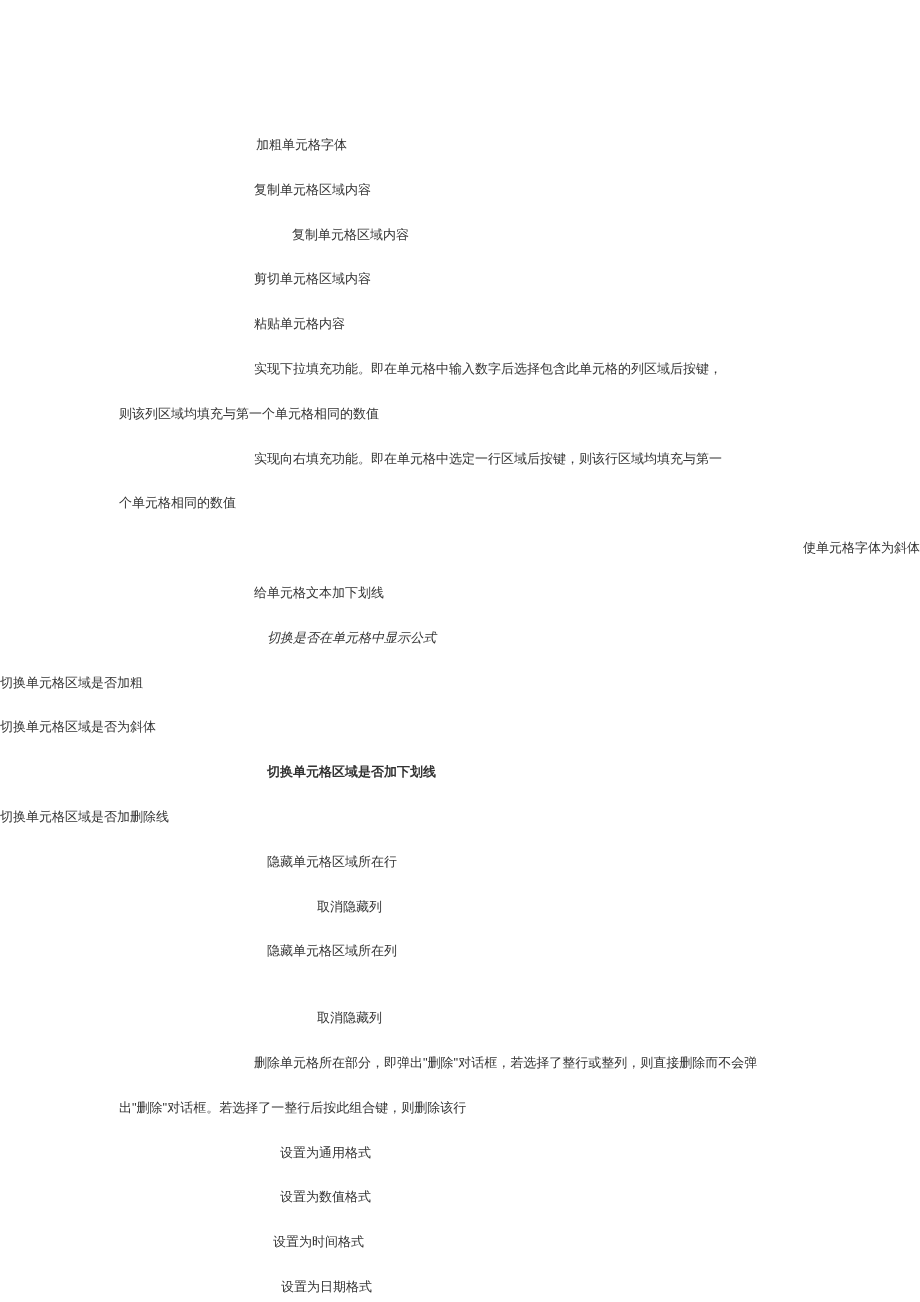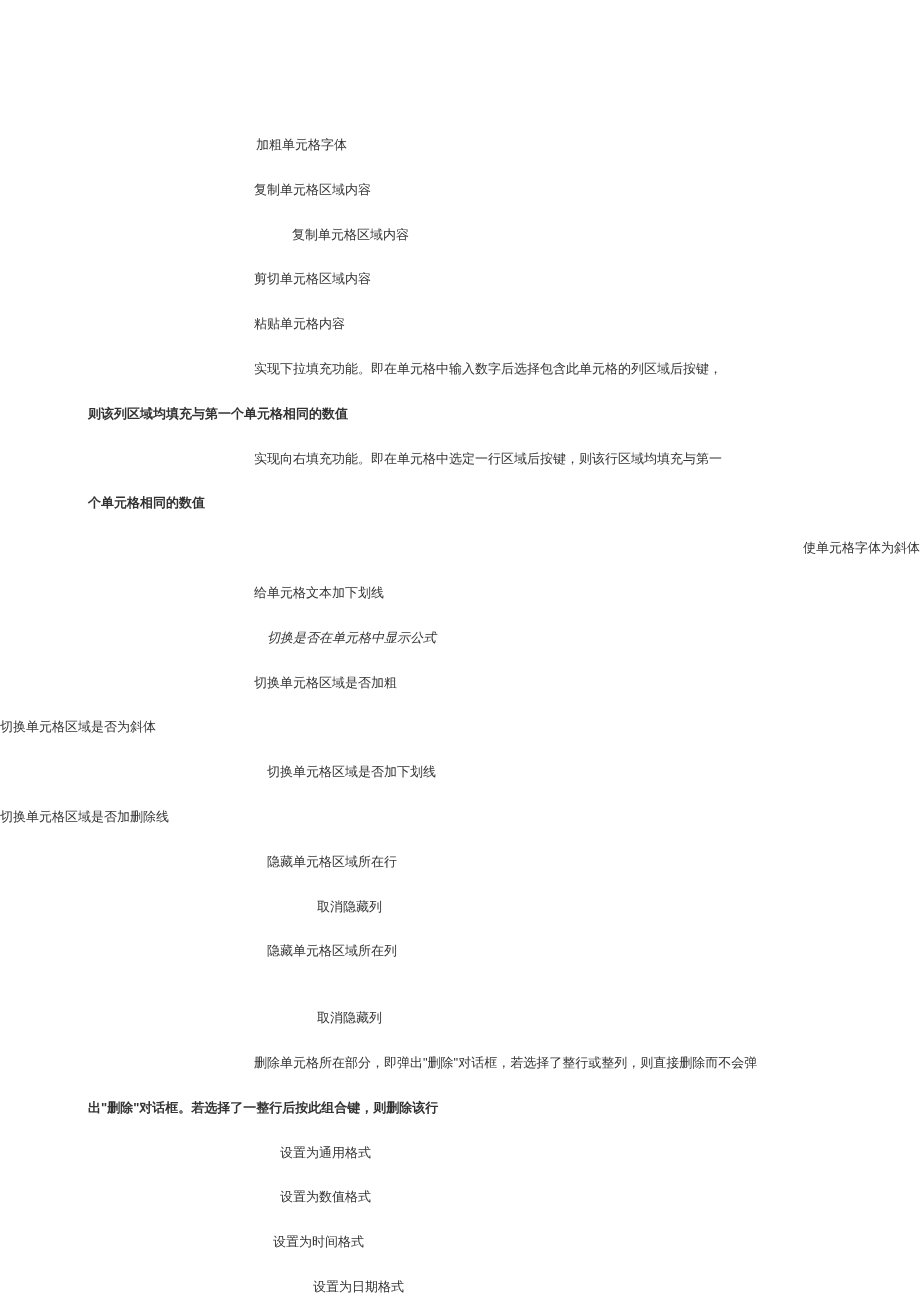--- a/index.html
+++ b/index.html
@@ -17,38 +17,38 @@
     .line {
       display: block;
       margin-bottom: 24px;
     }
     .first-line { padding-left: 256px; }
     .copy-line { padding-left: 254px; }
     .copy-nested { padding-left: 292px; }
     .cut-line { padding-left: 254px; }
     .paste-line { padding-left: 254px; }
     .fill-down { padding-left: 254px; }
-    .continuation { padding-left: 88px; font-weight: bold; }
+    .continuation { padding-left: 119px; }
     .fill-right { padding-left: 254px; }
     .italic-line { padding-left: 267px; text-align: right; }
     .underline-line { padding-left: 254px; }
     .formula-toggle { padding-left: 267px; font-style: italic; }
-    .bold-toggle { padding-left: 254px; }
+    .bold-toggle { }
     .italic-toggle { }
-    .underline-toggle { padding-left: 267px; }
+    .underline-toggle { padding-left: 267px; font-weight: bold; }
     .strike-toggle { }
     .hide-row { padding-left: 267px; }
     .unhide-row { padding-left: 317px; }
     .hide-col { padding-left: 267px; }
     .unhide-col { padding-left: 317px; margin-top: 46px; }
     .delete-part { padding-left: 254px; }
     .format-general { padding-left: 280px; }
     .format-number { padding-left: 280px; }
     .format-time { padding-left: 273px; }
-    .format-date { padding-left: 281px; margin-left: 32px; }
+    .format-date { padding-left: 281px; }
     .format-currency { padding-left: 281px; }
   </style>
 </head>
 <body>
 
 <span class="line first-line">加粗单元格字体</span>
 <span class="line copy-line">复制单元格区域内容</span>
 <span class="line copy-nested">复制单元格区域内容</span>
 <span class="line cut-line">剪切单元格区域内容</span>
 <span class="line paste-line">粘贴单元格内容</span>

